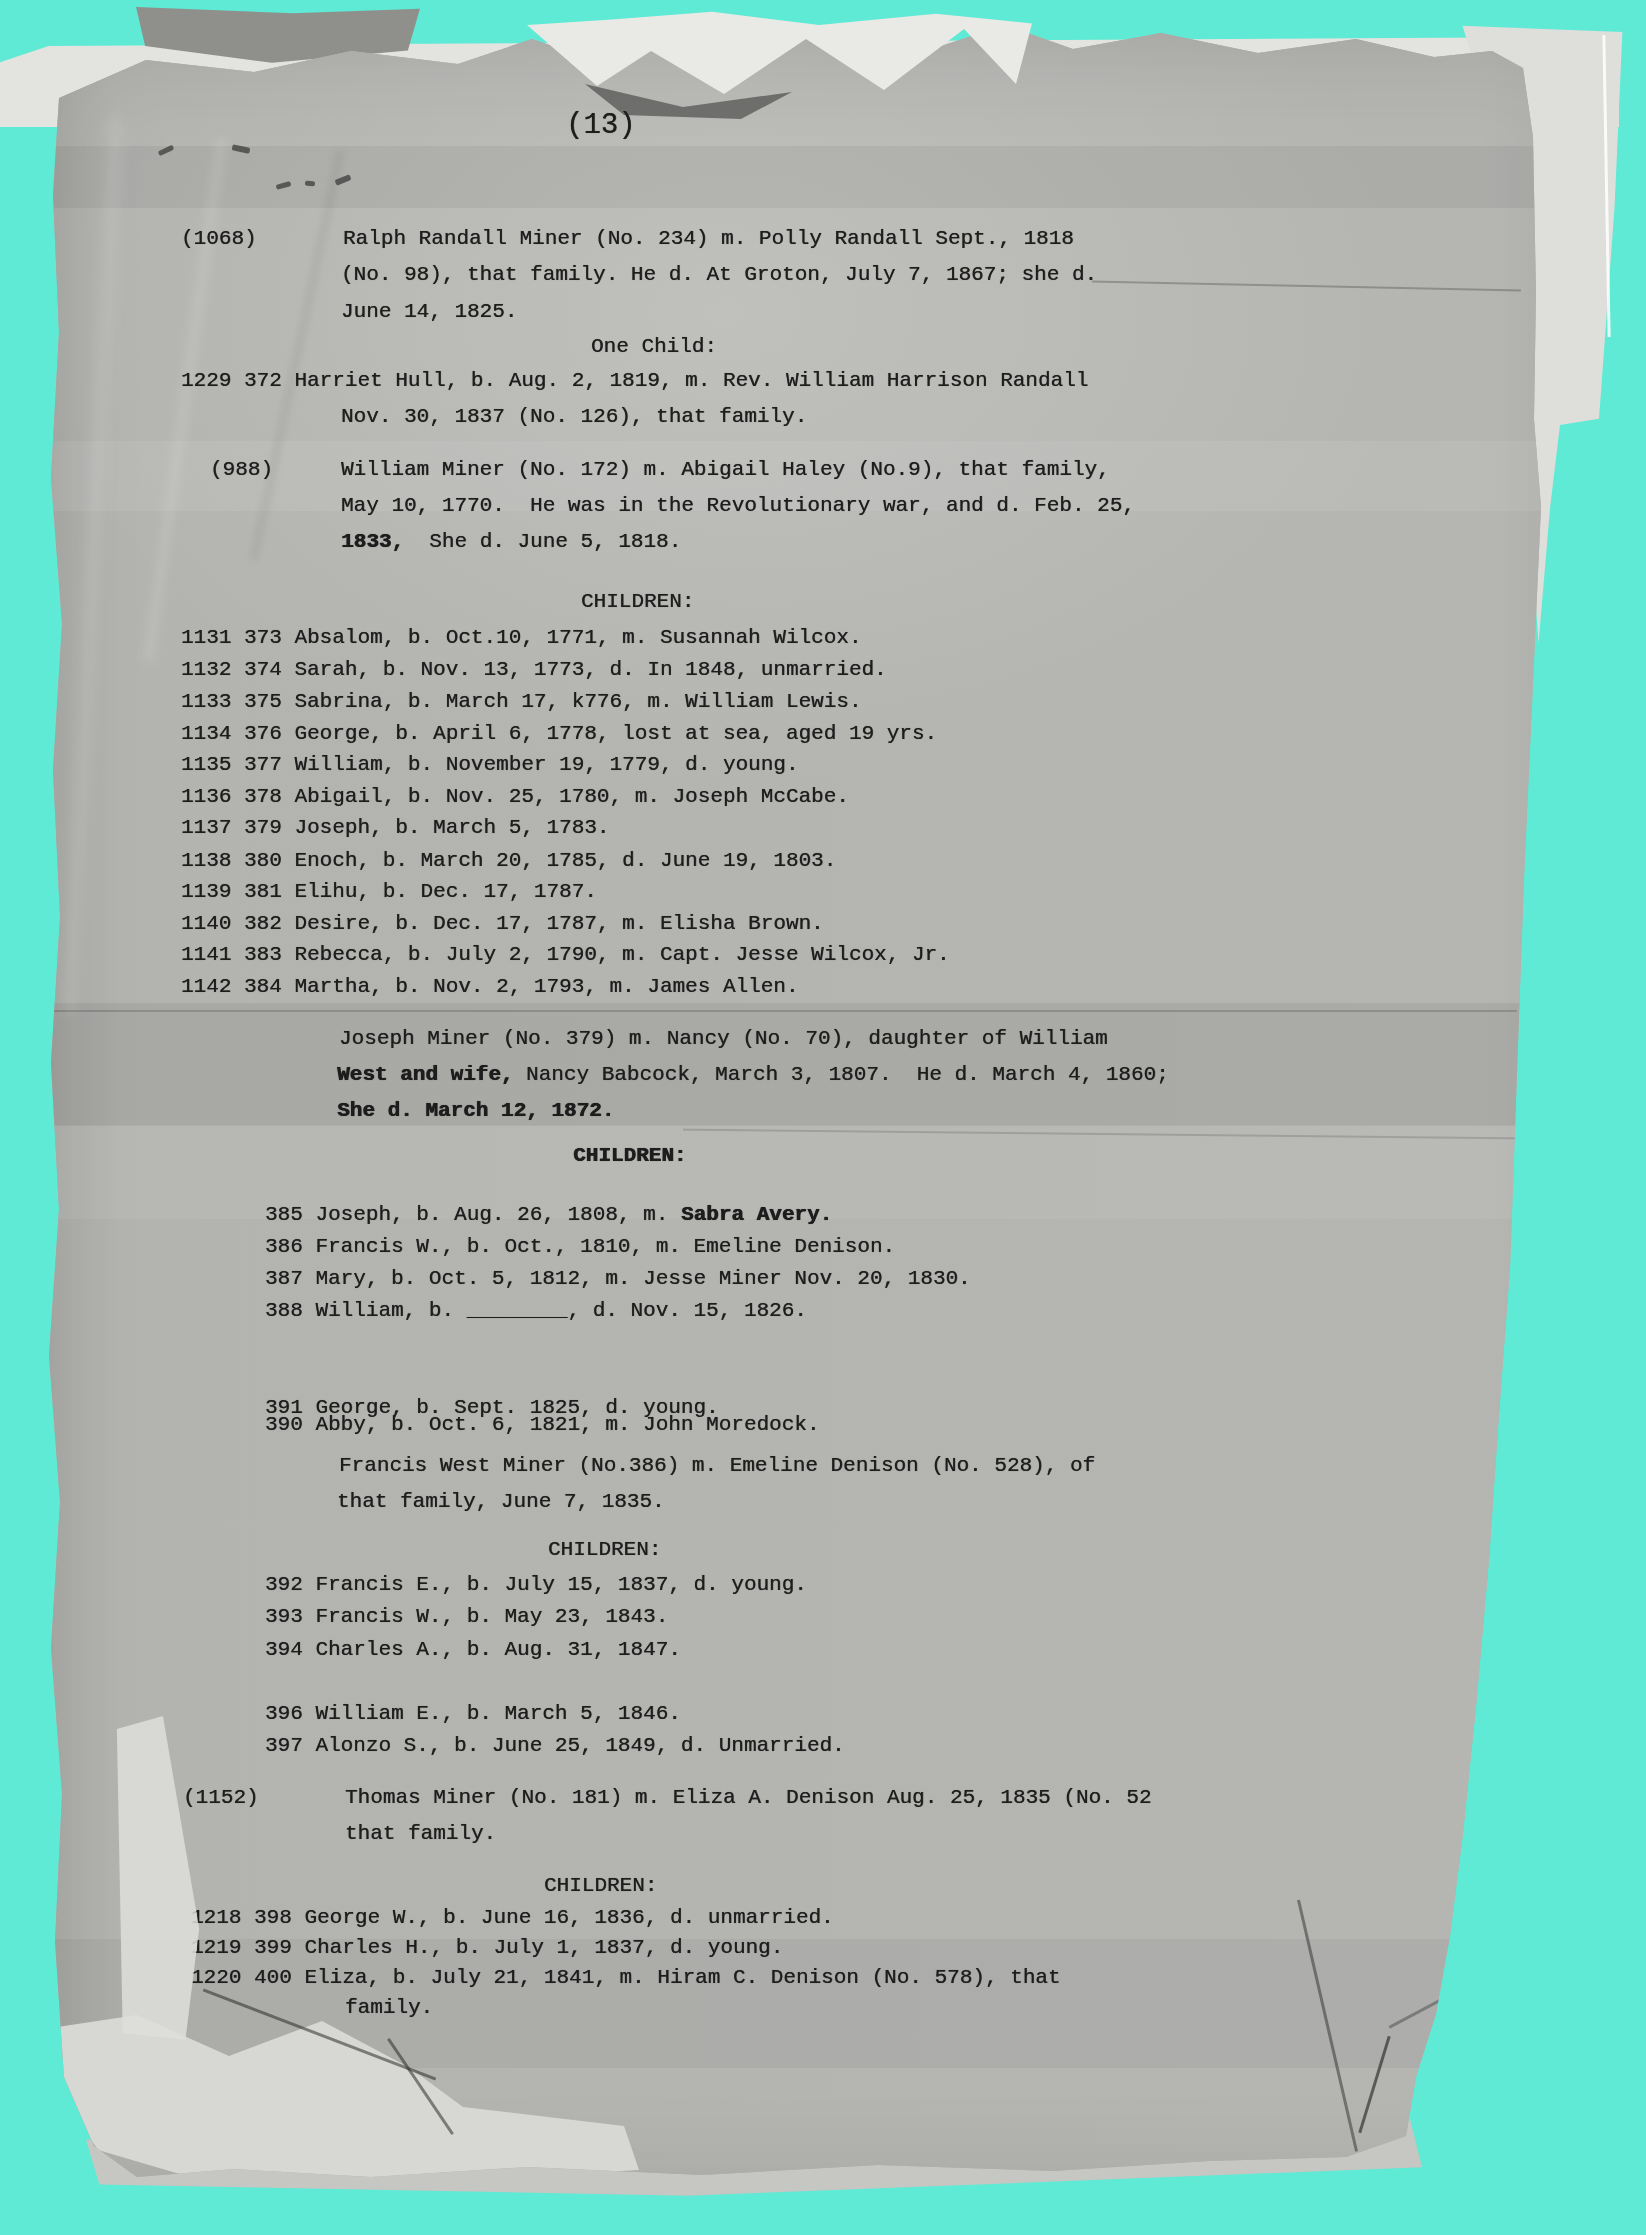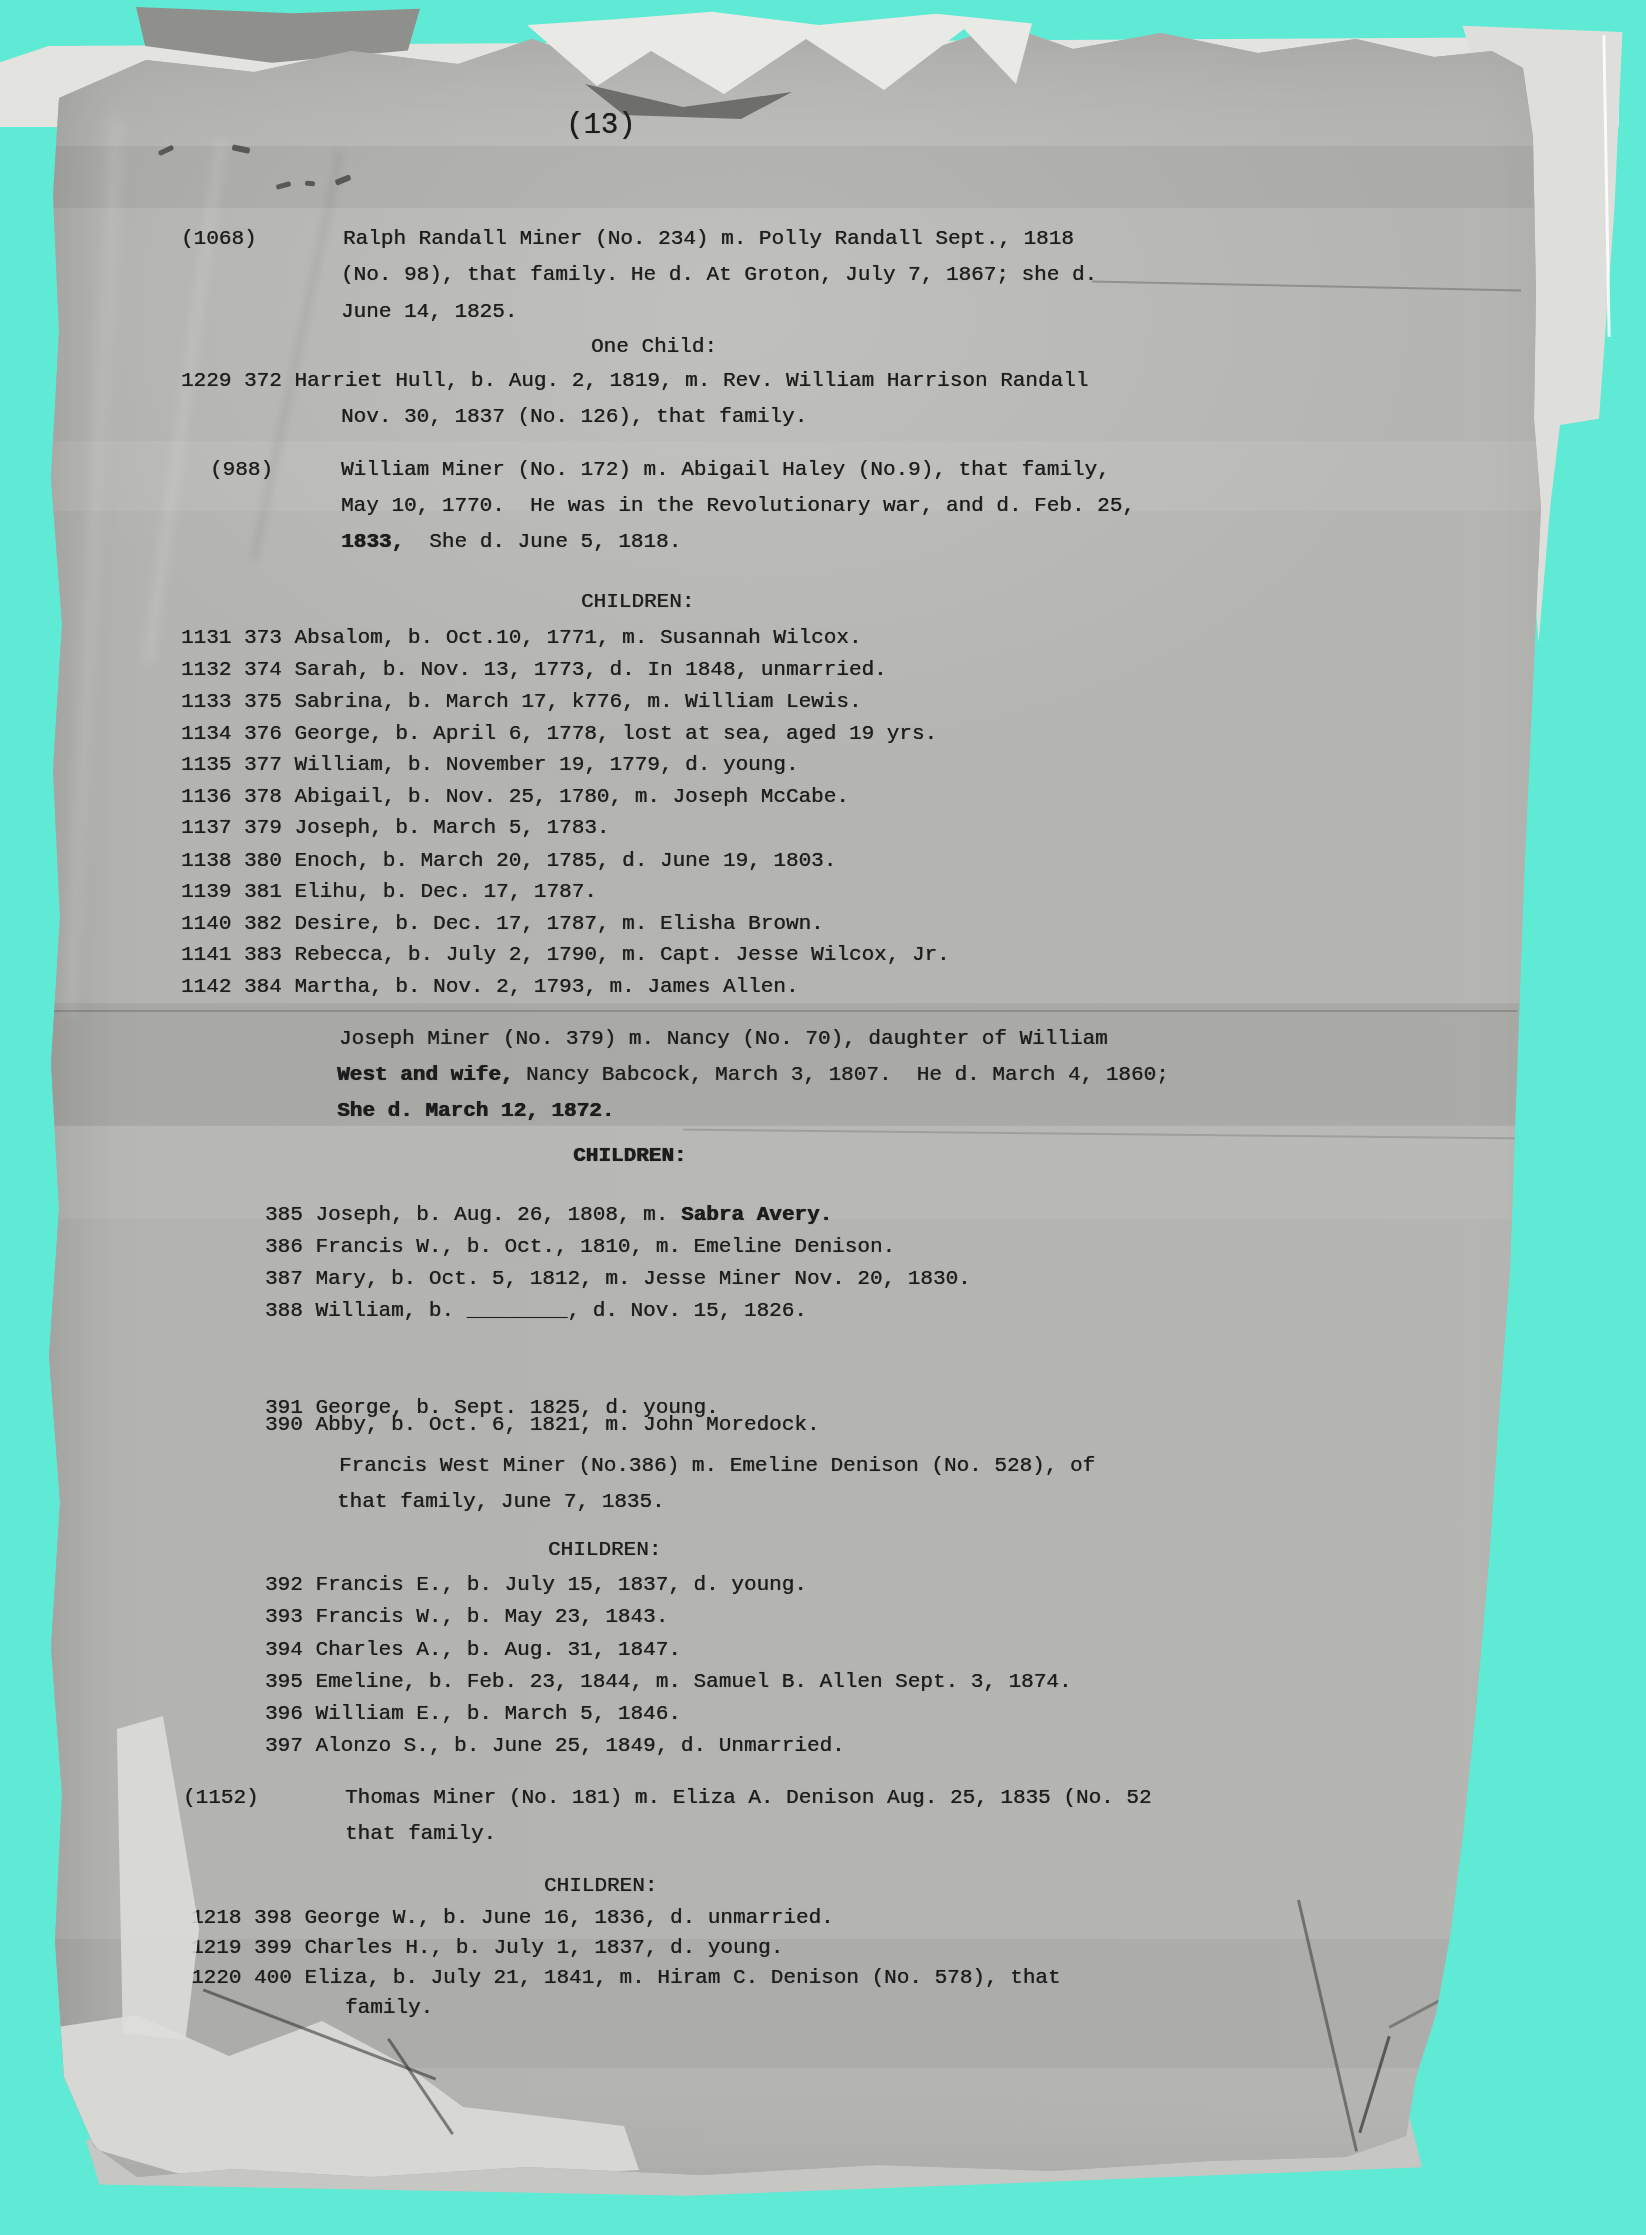--- a/index.html
+++ b/index.html
@@ -136,21 +136,20 @@
     <div class="line" style="left:265px;top:1294px;">388 William, b. ________, d. Nov. 15, 1826.</div>
     <div class="line" style="left:265px;top:1408px;">390 Abby, b. Oct. 6, 1821, m. John Moredock.</div>
     <div class="line" style="left:265px;top:1391px;">391 George, b. Sept. 1825, d. young.</div>
 
     <div class="line" style="left:339px;top:1449px;">Francis West Miner (No.386) m. Emeline Denison (No. 528), of</div>
     <div class="line" style="left:337px;top:1485px;">that family, June 7, 1835.</div>
     <div class="line" style="left:548px;top:1533px;">CHILDREN:</div>
     <div class="line" style="left:265px;top:1568px;">392 Francis E., b. July 15, 1837, d. young.</div>
     <div class="line" style="left:265px;top:1600px;">393 Francis W., b. May 23, 1843.</div>
     <div class="line" style="left:265px;top:1633px;">394 Charles A., b. Aug. 31, 1847.</div>
-    <div class="line" style="left:265px;top:1665px;">395 Emeline, b. Feb. 23, 1844, m. Samuel B. Allen Sept. 3, 1874.</div>
     <div class="line" style="left:265px;top:1697px;">396 William E., b. March 5, 1846.</div>
     <div class="line" style="left:265px;top:1729px;">397 Alonzo S., b. June 25, 1849, d. Unmarried.</div>
 
     <div class="line" style="left:183px;top:1781px;">(1152)</div>
     <div class="line" style="left:345px;top:1781px;">Thomas Miner (No. 181) m. Eliza A. Denison Aug. 25, 1835 (No. 52</div>
     <div class="line" style="left:345px;top:1817px;">that family.</div>
     <div class="line" style="left:544px;top:1869px;">CHILDREN:</div>
     <div class="line" style="left:191px;top:1901px;">1218 398 George W., b. June 16, 1836, d. unmarried.</div>
     <div class="line" style="left:191px;top:1931px;">1219 399 Charles H., b. July 1, 1837, d. young.</div>
     <div class="line" style="left:191px;top:1961px;">1220 400 Eliza, b. July 21, 1841, m. Hiram C. Denison (No. 578), that</div>

